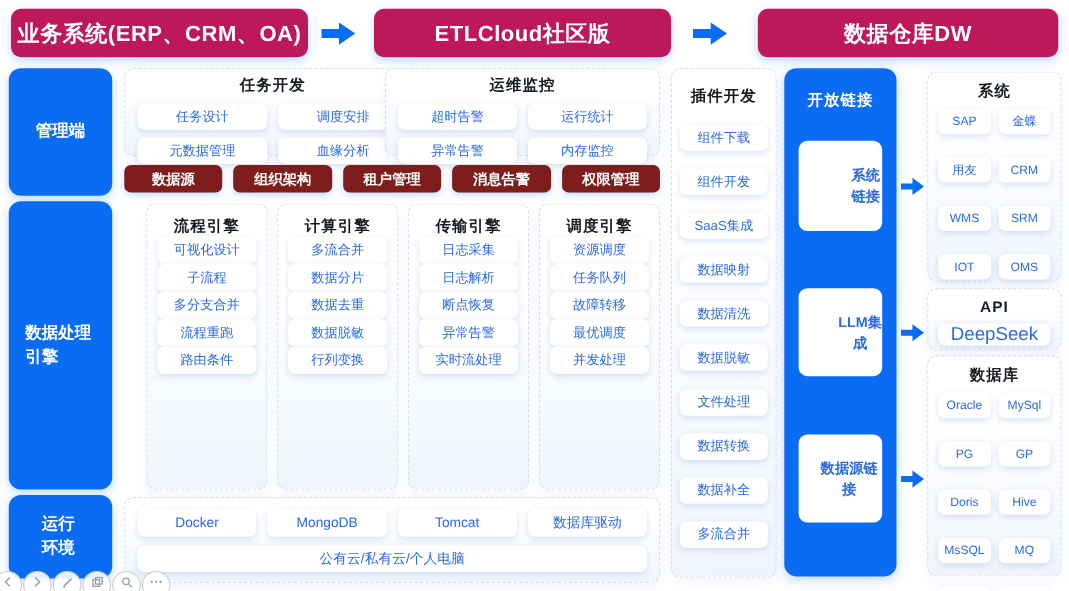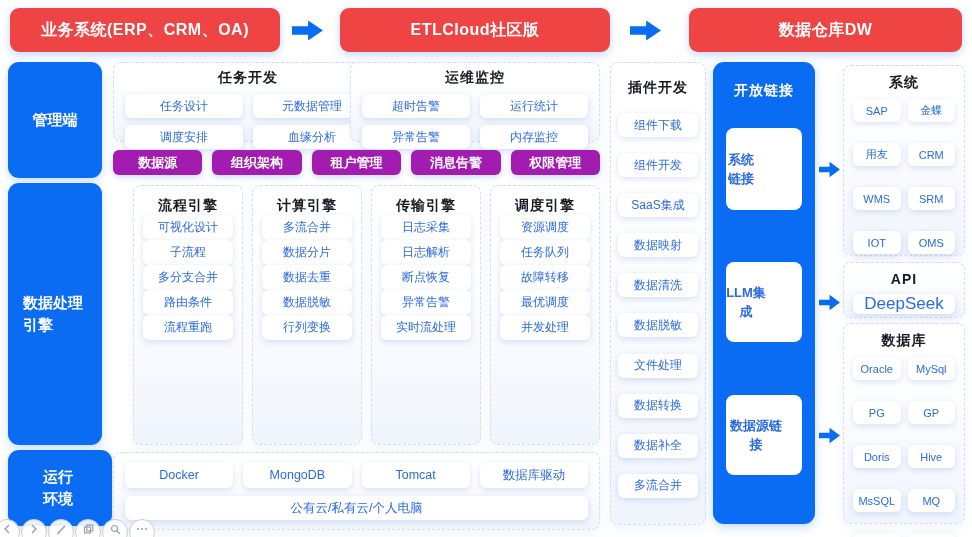--- a/index.html
+++ b/index.html
@@ -5,23 +5,23 @@
   * { margin:0; padding:0; box-sizing:border-box; }
   html,body { width:972px; height:537px; }
   body {
     position:relative; overflow:hidden; background:#ffffff;
     font-family:"Liberation Sans", sans-serif;
   }
   .abs { position:absolute; }
 
   
   .node {
-    background:#ef4444; border-radius:9px; color:#fff;
+    background:#be185d; border-radius:9px; color:#fff;
     display:flex; align-items:center; justify-content:center;
-    font-size:16px; font-weight:bold; letter-spacing:.5px;
+    font-size:20px; font-weight:bold; letter-spacing:.5px;
     box-shadow:0 3px 8px rgba(10,108,242,.25);
   }
   .arrow {
     background:#0a6cf2;
     clip-path:polygon(0 32%, 52% 32%, 52% 6%, 100% 50%, 52% 94%, 52% 68%, 0 68%);
   }
 
   
   .rail {
     background:#0a6cf2; border-radius:11px; color:#fff;
@@ -46,21 +46,21 @@
   
   .wbtn {
     background:#ffffff; border-radius:6px; color:#2b6ae0;
     font-size:12px; display:flex; align-items:center; justify-content:center;
     box-shadow:0 2px 6px rgba(47,92,186,.18);
     white-space:nowrap;
   }
 
   
   .pill {
-    background:#a21caf; border-radius:6px; color:#fff;
+    background:#7f1d1d; border-radius:6px; color:#fff;
     font-size:13px; font-weight:bold;
     display:flex; align-items:center; justify-content:center;
     box-shadow:0 2px 6px rgba(10,108,242,.25);
   }
 
   .mgmt-grid { display:grid; grid-template-columns:1fr 1fr; gap:7px 10px; padding:7px 11px 0; }
   .mgmt-grid .wbtn { height:24px; }
 
   .pill-row { display:flex; gap:10px; }
   .pill-row .pill { flex:1; height:25px; }
@@ -80,21 +80,21 @@
   .plugins .wbtn { width:80px; height:24px; }
 
   .bluecol {
     background:#0a6cf2; border-radius:11px;
     box-shadow:0 3px 10px rgba(10,108,242,.25);
   }
   .bluecol .ptitle { color:#fff; margin-top:20px; }
   .card {
     position:absolute; left:13px; right:13px; background:#fff; border-radius:8px;
     color:#2b6ae0; font-size:13px; font-weight:bold;
-    display:flex; align-items:center; justify-content:flex-start;
+    display:flex; align-items:center; justify-content:flex-end;
     text-align:center; line-height:1.5;
   }
   .w30 { width:30px; display:inline-block; }
   .w40 { width:40px; display:inline-block; }
   .w60 { width:60px; display:inline-block; }
 
   .sarrow {
     background:#0a6cf2;
     clip-path:polygon(0 34%, 50% 34%, 50% 4%, 100% 50%, 50% 96%, 50% 66%, 0 66%);
   }
@@ -121,30 +121,30 @@
 <div class="abs node" style="left:340px;top:8px;width:270px;height:44px">ETLCloud社区版</div>
 <div class="abs arrow" style="left:630px;top:19px;width:31px;height:23px"></div>
 <div class="abs node" style="left:689px;top:8px;width:273px;height:44px">数据仓库DW</div>
 
 <div class="abs rail" style="left:8px;top:62px;width:94px;height:116px">
   <span>管理端</span>
 </div>
 <div class="abs rail" style="left:8px;top:183px;width:94px;height:262px">
   <span class="w64">数据处理引擎</span>
 </div>
-<div class="abs rail" style="left:8px;top:450px;width:104px;height:76px">
+<div class="abs rail" style="left:8px;top:450px;width:94px;height:76px">
   <span class="w34">运行环境</span>
 </div>
 
 <div class="abs dpanel" style="left:113px;top:62px;width:270px;height:80px;padding-top:6px">
   <div class="ptitle">任务开发</div>
   <div class="mgmt-grid">
     <div class="wbtn">任务设计</div>
+    <div class="wbtn">调度安排</div>
     <div class="wbtn">元数据管理</div>
-    <div class="wbtn">调度安排</div>
     <div class="wbtn">血缘分析</div>
   </div>
 </div>
 <div class="abs dpanel" style="left:350px;top:62px;width:250px;height:80px;padding-top:6px">
   <div class="ptitle">运维监控</div>
   <div class="mgmt-grid">
     <div class="wbtn">超时告警</div>
     <div class="wbtn">运行统计</div>
     <div class="wbtn">异常告警</div>
     <div class="wbtn">内存监控</div>
@@ -159,22 +159,22 @@
   <div class="pill">权限管理</div>
 </div>
 
 <div class="abs engine-row" style="left:113px;top:185px;width:487px;height:260px">
   <div class="dpanel engine">
     <div class="ptitle">流程引擎</div>
     <div class="items">
       <div class="wbtn">可视化设计</div>
       <div class="wbtn">子流程</div>
       <div class="wbtn">多分支合并</div>
+      <div class="wbtn">流程重跑</div>
       <div class="wbtn">路由条件</div>
-      <div class="wbtn">流程重跑</div>
     </div>
   </div>
   <div class="dpanel engine">
     <div class="ptitle">计算引擎</div>
     <div class="items">
       <div class="wbtn">多流合并</div>
       <div class="wbtn">数据分片</div>
       <div class="wbtn">数据去重</div>
       <div class="wbtn">数据脱敏</div>
       <div class="wbtn">行列变换</div>

